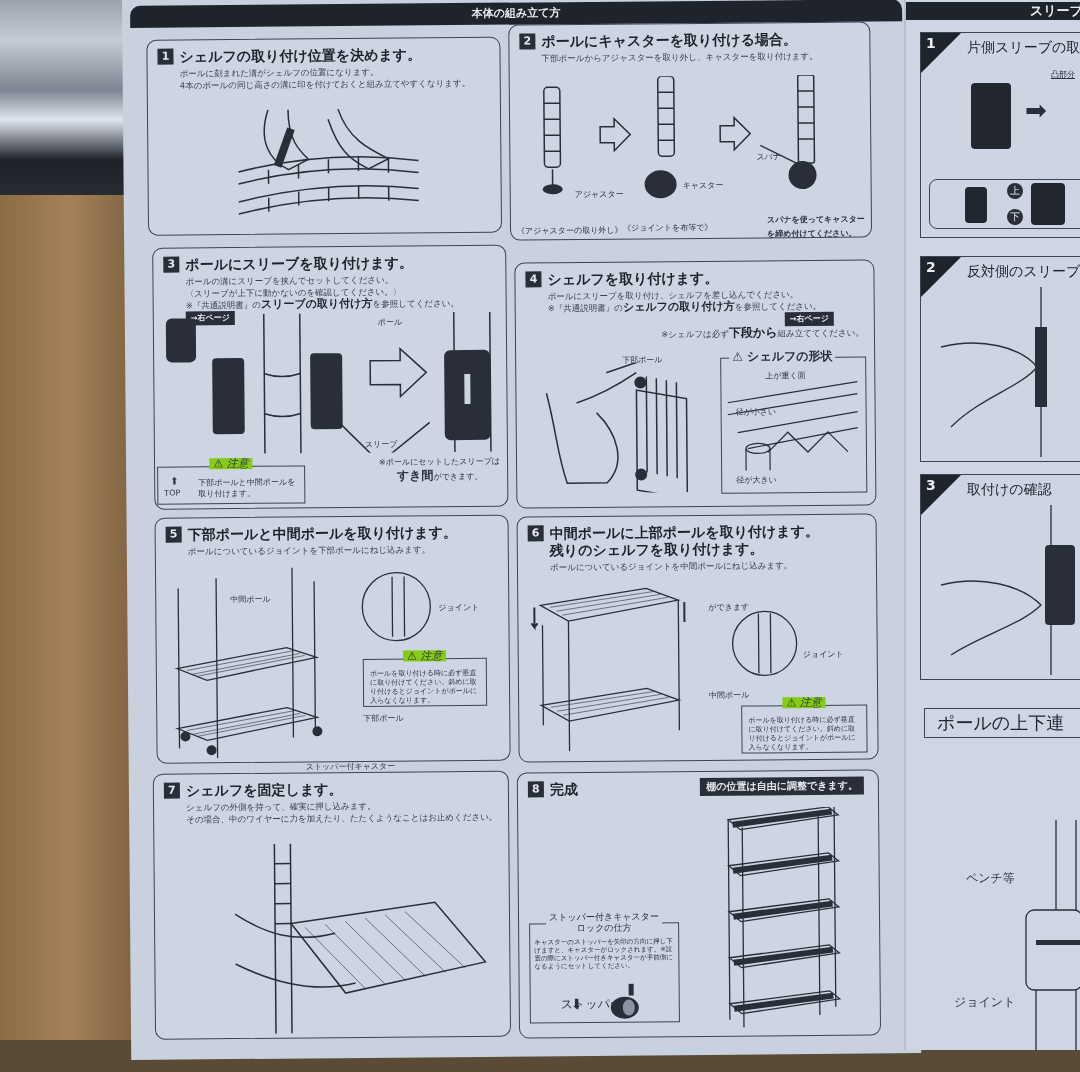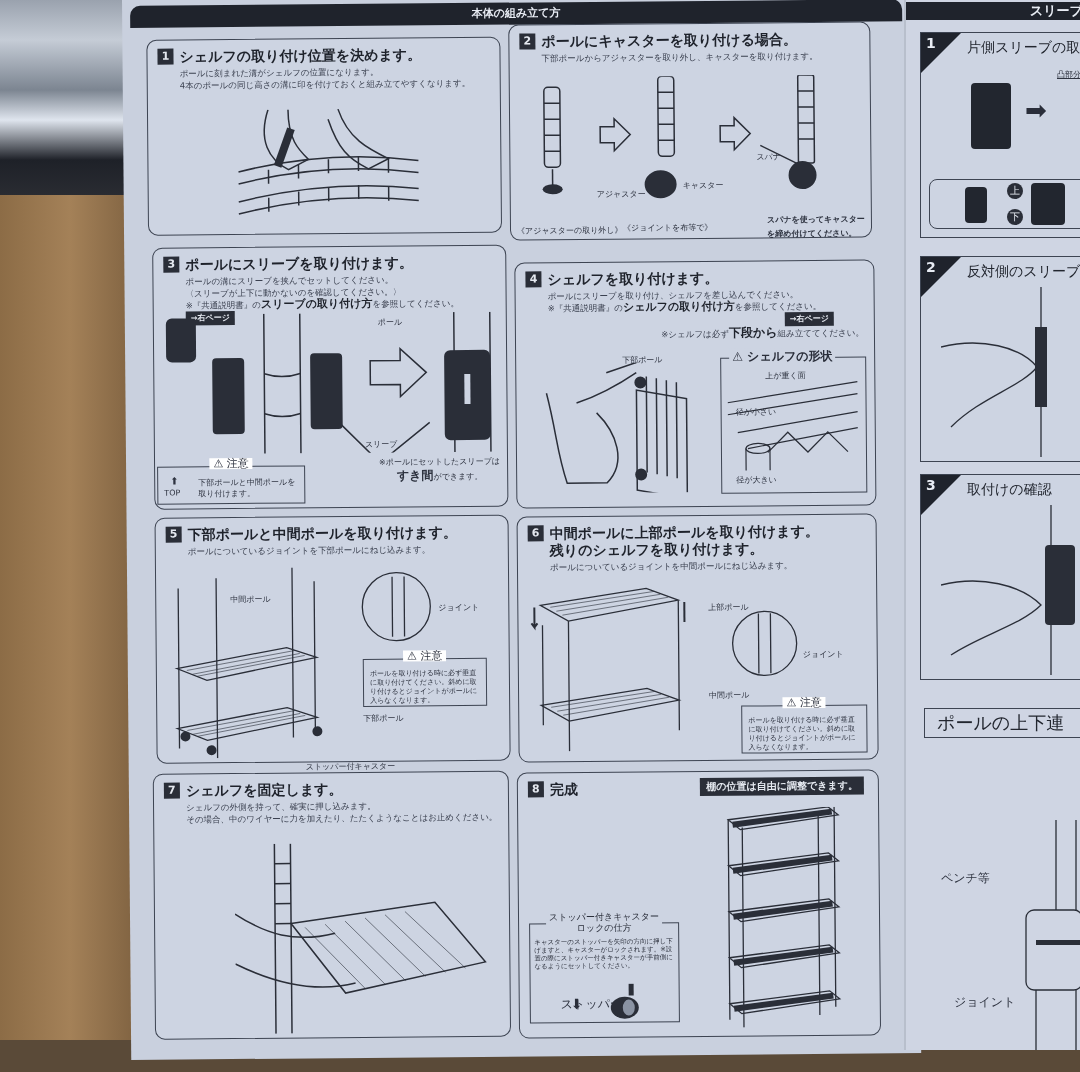--- a/index.html
+++ b/index.html
@@ -55,21 +55,21 @@
   .ref-tag {
     display: inline-block; background: #2a2e38; color: #e5e9f0;
     font-size: 8px; padding: 1px 5px; font-weight: bold;
   }
   .caution {
     position: absolute; border: 1px solid #3d4452; padding: 10px 6px 4px 6px;
     font-size: 8px; line-height: 11px; color: #2e3340; background: #cdd4e2;
   }
   .caution-title {
     position: absolute; top: -9px; left: 50%; transform: translateX(-50%);
-    background: #ffffff; padding: 0 4px; font-size: 11px; white-space: nowrap;
+    background: #84cc16; padding: 0 4px; font-size: 11px; white-space: nowrap; font-style: italic;
   }
   .label { position: absolute; font-size: 8px; color: #2e3340; white-space: nowrap; }
   .dark-box { position: absolute; background: #22262f; border-radius: 4px; }
   .ill { position: absolute; }
   
   .page2 {
     position: absolute; left: 904px; top: 0; width: 176px; height: 1050px;
     background: #cfd5e3;
     border-left: 2px solid #b8bfcc;
   }
@@ -143,21 +143,21 @@
         <path d="M138 16 h16 M138 32 h16 M138 48 h16 M138 64 h16"></path>
         <path d="M200 50 h14 v-8 l16 16 -16 16 v-8 h-14 z"></path>
         <rect x="278" y="0" width="16" height="88" rx="2"></rect>
         <path d="M278 16 h16 M278 32 h16 M278 48 h16 M278 64 h16"></path>
         <path d="M240 70 L280 90"></path>
       </g>
       <ellipse cx="32" cy="112" rx="10" ry="5" fill="#2a2e38"></ellipse>
       <ellipse cx="140" cy="108" rx="16" ry="14" fill="#2a2e38"></ellipse>
       <ellipse cx="282" cy="100" rx="14" ry="14" fill="#2a2e38"></ellipse>
     </svg>
-    <span class="label" style="left:64px;top:164px;margin-left:22px;">アジャスター</span>
+    <span class="label" style="left:64px;top:164px;">アジャスター</span>
     <span class="label" style="left:172px;top:156px;">キャスター</span>
     <span class="label" style="left:246px;top:128px;">スパナ</span>
     <span class="label" style="left:6px;top:200px;">《アジャスターの取り外し》</span>
     <span class="label" style="left:112px;top:198px;">《ジョイントを布等で》</span>
     <span class="label" style="left:256px;top:190px;width:100px;white-space:normal;line-height:14px;font-weight:bold;">スパナを使ってキャスターを締め付けてください。</span>
   </div>
 
   <div class="panel" style="left:28px;top:248px;width:354px;height:262px;">
     <div class="step-title">
       <span class="step-num">3</span>
@@ -289,21 +289,21 @@
         <circle cx="236" cy="60" r="32"></circle>
         <path d="M230 30 v60 M242 30 v60"></path>
       </g>
       <g stroke="#2a2e38" stroke-width="0.6">
         <path d="M22 22 L126 7 M28 26 L132 10 M34 30 L140 13"></path>
         <path d="M22 122 L126 107 M28 126 L132 110 M34 130 L140 113"></path>
       </g>
       <path d="M6 22 v20 l-3 -4 M6 42 l3 -4" stroke="#2a2e38" stroke-width="2" fill="none"></path>
       <path d="M156 18 v20" stroke="#2a2e38" stroke-width="2"></path>
     </svg>
-    <span class="label" style="left:190px;top:86px;">上部ポール</span>
+    <span class="label" style="left:190px;top:86px;">ができます</span>
     <span class="label" style="left:284px;top:134px;">ジョイント</span>
     <span class="label" style="left:190px;top:174px;">中間ポール</span>
     <div class="caution" style="left:222px;top:190px;width:126px;height:48px;">
       <span class="caution-title"><span>⚠</span> <span>注意</span></span>
       <span style="font-size:7px;line-height:9px;display:block;">ポールを取り付ける時に必ず垂直に取り付けてください。斜めに取り付けるとジョイントがポールに入らなくなります。</span>
     </div>
   </div>
 
   <div class="panel" style="left:24px;top:774px;width:356px;height:266px;">
     <div class="step-title">
@@ -366,21 +366,21 @@
     </div>
   </div>
 </div>
 
 <div class="page2">
   <div class="page2-header">スリーブ</div>
   <div class="p2panel" style="top:32px;height:206px;">
     <div class="p2tri"></div>
     <span class="p2num">1</span>
     <span class="p2title">片側スリーブの取付</span>
-    <span class="label" style="left:136px;top:36px;text-decoration:underline;">凸部分</span>
+    <span class="label" style="left:130px;top:36px;text-decoration:underline;">凸部分</span>
     <div class="dark-box" style="left:50px;top:50px;width:40px;height:66px;"></div>
     <span style="position:absolute;left:104px;top:62px;font-size:26px;">➡</span>
     <div style="position:absolute;left:8px;top:146px;width:160px;height:50px;border:1px solid #3d4452;border-radius:8px;"></div>
     <div class="dark-box" style="left:44px;top:154px;width:22px;height:36px;"></div>
     <span style="position:absolute;left:86px;top:150px;width:16px;height:16px;border-radius:8px;background:#2a2e38;color:#e5e9f0;font-size:10px;text-align:center;line-height:16px;">上</span>
     <span style="position:absolute;left:86px;top:176px;width:16px;height:16px;border-radius:8px;background:#2a2e38;color:#e5e9f0;font-size:10px;text-align:center;line-height:16px;">下</span>
     <div class="dark-box" style="left:110px;top:150px;width:34px;height:42px;"></div>
   </div>
   <div class="p2panel" style="top:256px;height:206px;">
     <div class="p2tri"></div>
@@ -400,21 +400,21 @@
     <span class="p2title">取付けの確認</span>
     <svg class="ill" style="left:20px;top:30px;" width="150" height="170" viewBox="0 0 150 170">
       <g fill="none" stroke="#2a2e38" stroke-width="1.3">
         <path d="M110 0 v170 M150 0 v170"></path>
         <path d="M0 80 C40 70 80 80 100 100 C80 120 40 130 10 150"></path>
       </g>
       <rect x="104" y="40" width="30" height="80" rx="4" fill="#2a2e38"></rect>
     </svg>
   </div>
   <div class="p2-section-title">ポールの上下連</div>
-  <span class="label" style="left:35px;top:870px;font-size:12px;font-family:Liberation Mono, monospace;">ペンチ等</span>
+  <span class="label" style="left:60px;top:870px;font-size:12px;font-family:Liberation Mono, monospace;">ペンチ等</span>
   <span class="label" style="left:48px;top:994px;font-size:12px;">ジョイント</span>
   <svg class="ill" style="left:110px;top:820px;" width="66" height="230" viewBox="0 0 66 230">
     <g fill="none" stroke="#2a2e38" stroke-width="1.3">
       <path d="M40 0 v90 M60 0 v90"></path>
       <rect x="10" y="90" width="56" height="80" rx="8"></rect>
       <path d="M20 170 v60 M60 170 v60"></path>
     </g>
     <rect x="20" y="120" width="46" height="5" fill="#2a2e38"></rect>
   </svg>
 </div>

